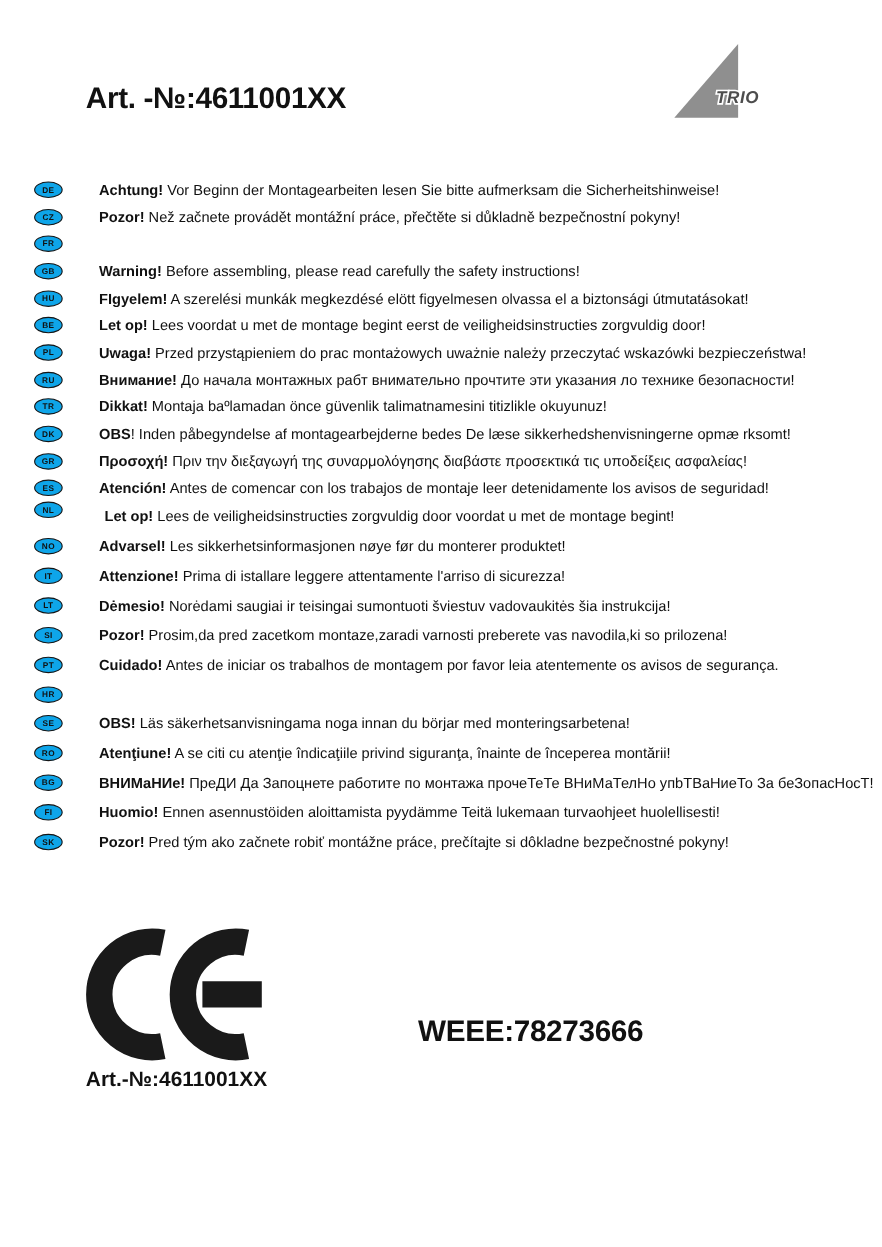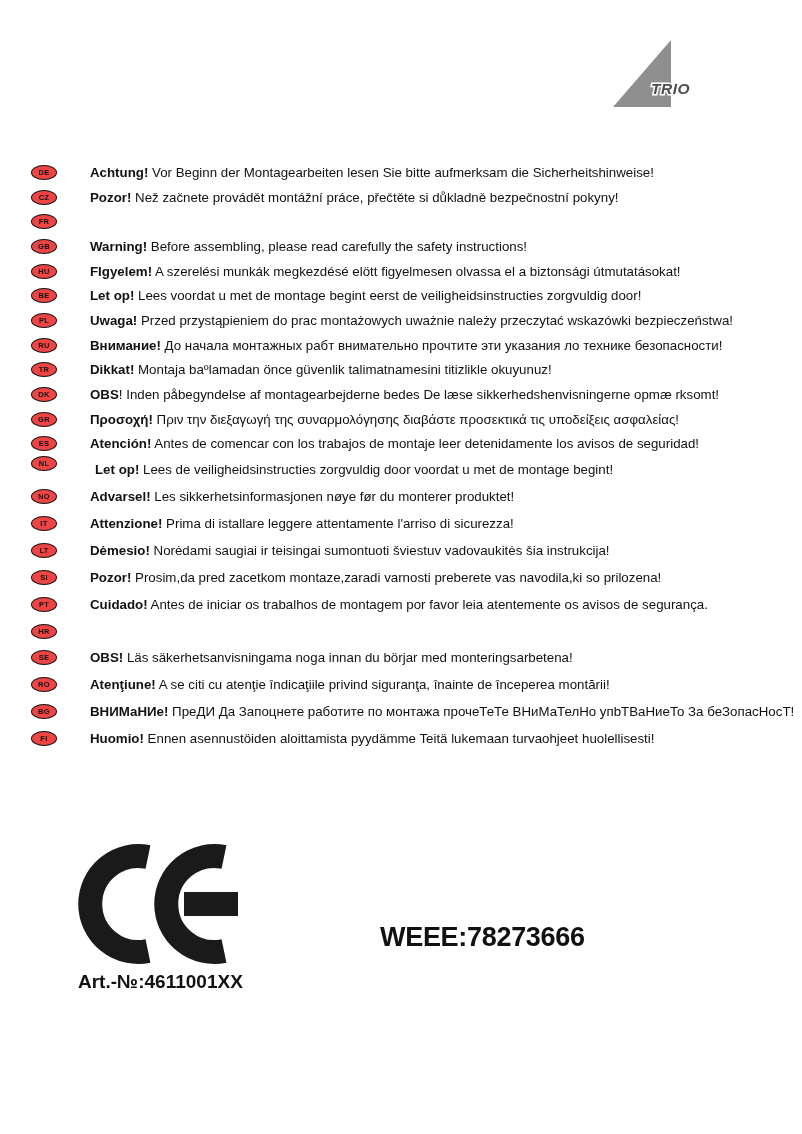--- a/index.html
+++ b/index.html
@@ -18,21 +18,21 @@
     paint-order:stroke;stroke:#ffffff;stroke-width:3px;text-anchor:middle;
   }
   .warnings{position:absolute;left:31px;top:160px;width:760px;}
   .row{display:flex;align-items:center;height:26.9px;white-space:nowrap;}
   .row:nth-child(-n+12){height:24.7px;}
   .badge{
     box-sizing:border-box;width:26px;min-width:26px;height:15px;
     border:1.4px solid #151515;border-radius:50%;
     display:flex;align-items:center;justify-content:center;
     font-size:7.5px;font-weight:bold;letter-spacing:0.3px;margin-right:21px;
-    background:#ef4444;
+    background:#0ea5e9;
   }
   .row:nth-child(13) .badge{transform:translateY(-6px);}
   .row:nth-child(13) .txt{padding-left:5px;text-align:right;}
   .txt{font-size:13.3px;}
   .txt b{font-weight:bold;margin-left:12px;}
   .ce{position:absolute;left:76px;top:842px;width:164px;height:124px;}
   .ce path{stroke:#1a1a1a;stroke-width:24;fill:none;}
   .weee{
     position:absolute;left:380px;top:922px;
     font-size:27px;font-weight:bold;letter-spacing:-0.3px;white-space:nowrap;
@@ -40,20 +40,21 @@
   .footer-art{
     position:absolute;left:78px;top:971px;
     font-size:19px;font-weight:bold;white-space:nowrap;
   }
 </style>
 </head>
 <body>
 
 <div class="page">
 
+  <div class="header-art">Art. -№:4611001XX</div>
 
   <svg class="logo" viewBox="0 0 100 76" aria-hidden="true">
     <polygon points="61,4 61,71 3,71" fill="#8f8f8f"></polygon>
     <text x="60.5" y="58" fill="#4d4d4d">TRIO</text>
   </svg>
 
   <div class="warnings">
     <div class="row">
       <span class="badge">DE</span>
       <span class="txt"><b>Achtung!</b><span> Vor Beginn der Montagearbeiten lesen Sie bitte aufmerksam die Sicherheitshinweise!</span></span>
@@ -160,20 +161,24 @@
     <div class="row">
       <span class="badge">BG</span>
       <span class="txt"><b>ВНИМаНИе!</b><span> ПреДИ Да Запоцнете работите по монтажа прочеТеТе ВНиМаТелНо упbТВаНиеТо За беЗопасНосТ!</span></span>
     </div>
 
     <div class="row">
       <span class="badge">FI</span>
       <span class="txt"><b>Huomio!</b><span> Ennen asennustöiden aloittamista pyydämme Teitä lukemaan turvaohjeet huolellisesti!</span></span>
     </div>
 
+    <div class="row">
+      <span class="badge">SK</span>
+      <span class="txt"><b>Pozor!</b><span> Pred tým ako začnete robiť montážne práce, prečítajte si dôkladne bezpečnostné pokyny!</span></span>
+    </div>
   </div>
 
   <svg class="ce" viewBox="0 0 164 124" aria-hidden="true">
     <path d="M 72 15 A 48 48 0 1 0 72 109"></path>
     <path d="M 148 15 A 48 48 0 1 0 148 109"></path>
     <path d="M 108 62 H 162"></path>
   </svg>
 
   <div class="weee">WEEE:78273666</div>
 

